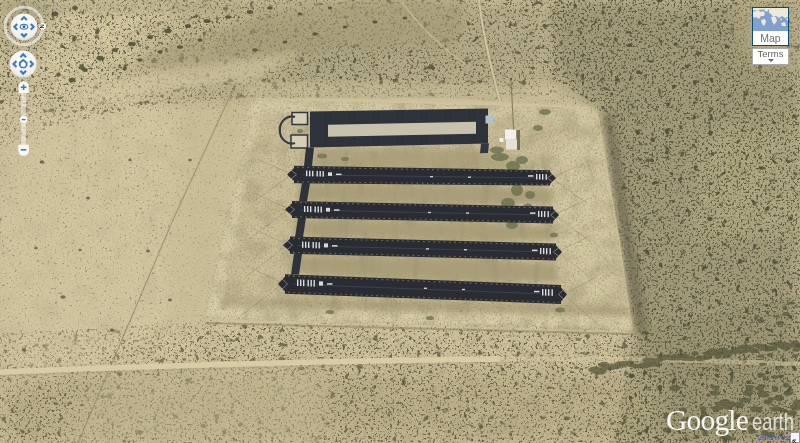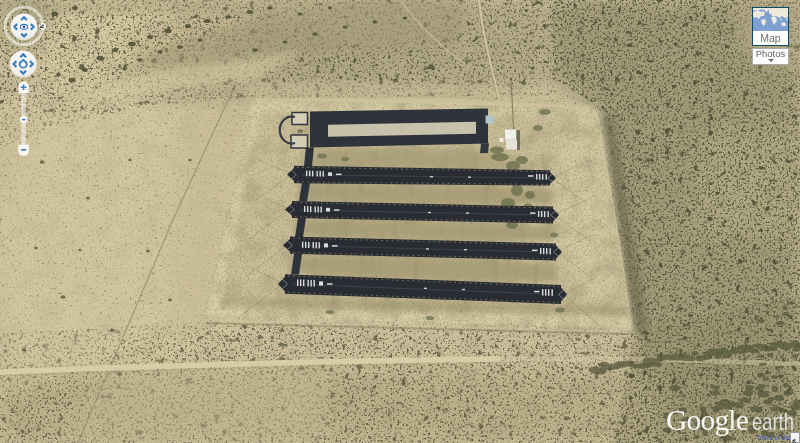--- a/index.html
+++ b/index.html
@@ -652,21 +652,21 @@
     <path d="M16,2 L35,1 35,9 32,10 29,8 26,10 23,8 20,9 18,6 16,5 Z" fill="#efe9da"></path>
     <path d="M18,9 L23,9 24,13 21,17 19,13 Z" fill="#efe9da"></path>
     <path d="M27,10 L29,11 28,13 Z" fill="#efe9da"></path>
     <path d="M28,15 L32,14 33,18 29,18 Z" fill="#efe9da"></path>
     <path d="M33,11 L35,10 35,13 Z" fill="#efe9da"></path>
   </svg>
   <div style="position:absolute;left:0;top:24px;width:35px;text-align:center;font-size:10.5px;color:#6f6f6f;">Map</div>
 </div>
 
 <div style="position:absolute;left:752px;top:48px;width:37px;height:17px;background:#fff;border:1px solid #aaa;box-sizing:border-box;text-align:center;">
-  <div style="font-size:9.5px;color:#5f5f5f;line-height:10.5px;">Photos</div>
+  <div style="font-size:9.5px;color:#5f5f5f;line-height:10.5px;">Terms</div>
   <div style="margin:-0.5px auto 0;width:0;height:0;border-left:3px solid transparent;border-right:3px solid transparent;border-top:3.5px solid #666;"></div>
 </div>
 
 <svg class="lay" width="800" height="443" viewBox="0 0 800 443" style="pointer-events:none;">
   <text x="666" y="430" font-family="Liberation Serif,serif" font-size="29.5" letter-spacing="-0.8" fill="#ffffff" fill-opacity="0.92">Google</text>
   <text x="0" y="0" font-family="Liberation Sans,sans-serif" font-size="23" fill="#ececec" fill-opacity="0.85" transform="translate(752,429.5) scale(0.8,1)">earth</text>
 
   <text x="0" y="0" font-family="Liberation Sans,sans-serif" font-size="6.5" fill="#4152c8" fill-opacity="0.95" transform="translate(757,439.5) scale(0.9,1)">Terms of Use</text>
 </svg>
 

